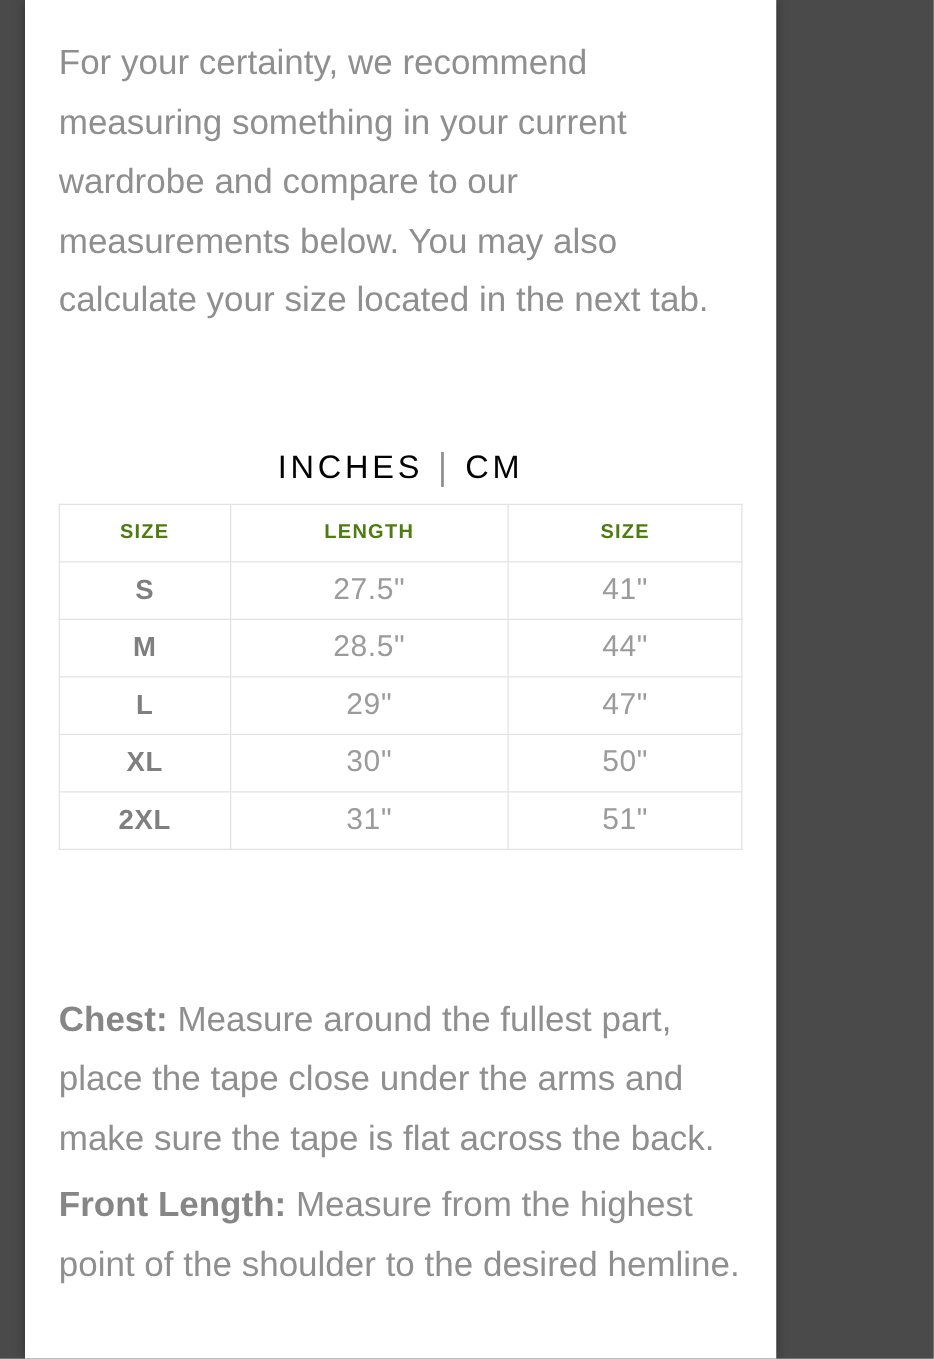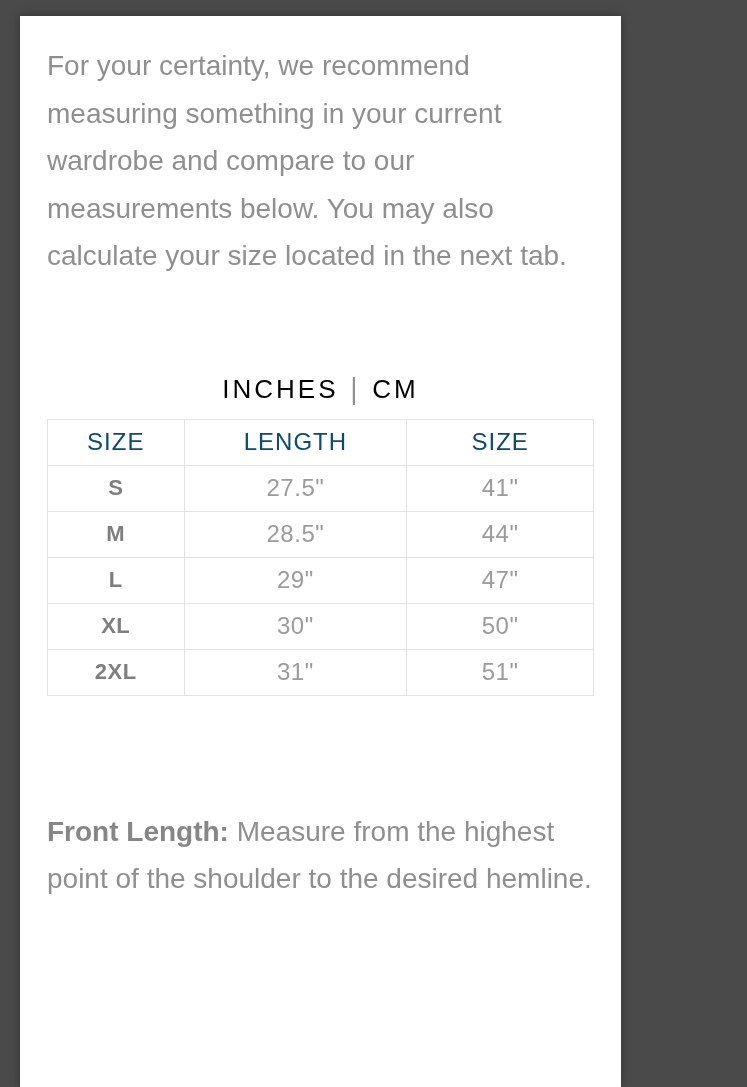--- a/index.html
+++ b/index.html
@@ -5,21 +5,21 @@
   * { margin: 0; padding: 0; box-sizing: border-box; }
   html, body { width: 747px; height: 1087px; }
   body {
     background: #4a4a4a;
     font-family: "Liberation Sans", sans-serif;
     position: relative;
     overflow: hidden;
   }
   .card {
     position: absolute;
-    top: 16px; bottom: 0;
+    top: 0; bottom: 0;
     left: 20px;
     width: 601px;
     background: #ffffff;
     box-shadow: 0 0 9px rgba(0,0,0,0.35);
     padding: 26px 27px 0 27px;
   }
   .intro {
     font-size: 28px;
     line-height: 47.5px;
     color: #8f8f8f;
@@ -43,23 +43,23 @@
     table-layout: fixed;
   }
   .size-table th, .size-table td {
     border: 1px solid #e2e2e2;
     text-align: center;
     height: 46px;
     vertical-align: middle;
     background: #fff;
   }
   .size-table th {
-    font-size: 24px;
-    font-weight: normal;
-    color: #0c4a6e;
+    font-size: 16px;
+    font-weight: bold;
+    color: #4d7c0f;
     letter-spacing: 1px;
   }
   .size-table td {
     font-size: 24px;
     color: #9b9b9b;
     letter-spacing: 0.5px;
   }
   .size-table td.size-cell {
     font-size: 22px;
     font-weight: bold;
@@ -121,16 +121,17 @@
       </tr>
       <tr>
         <td class="size-cell">2XL</td>
         <td>31"</td>
         <td>51"</td>
       </tr>
     </tbody>
   </table>
 
   <div class="notes">
+    <p class="note"><span class="note-label">Chest:</span><span> Measure around the fullest part, place the tape close under the arms and make sure the tape is flat across the back.</span></p>
     <p class="note"><span class="note-label">Front Length:</span><span> Measure from the highest point of the shoulder to the desired hemline.</span></p>
   </div>
 
 </div>
 
 </body></html>

